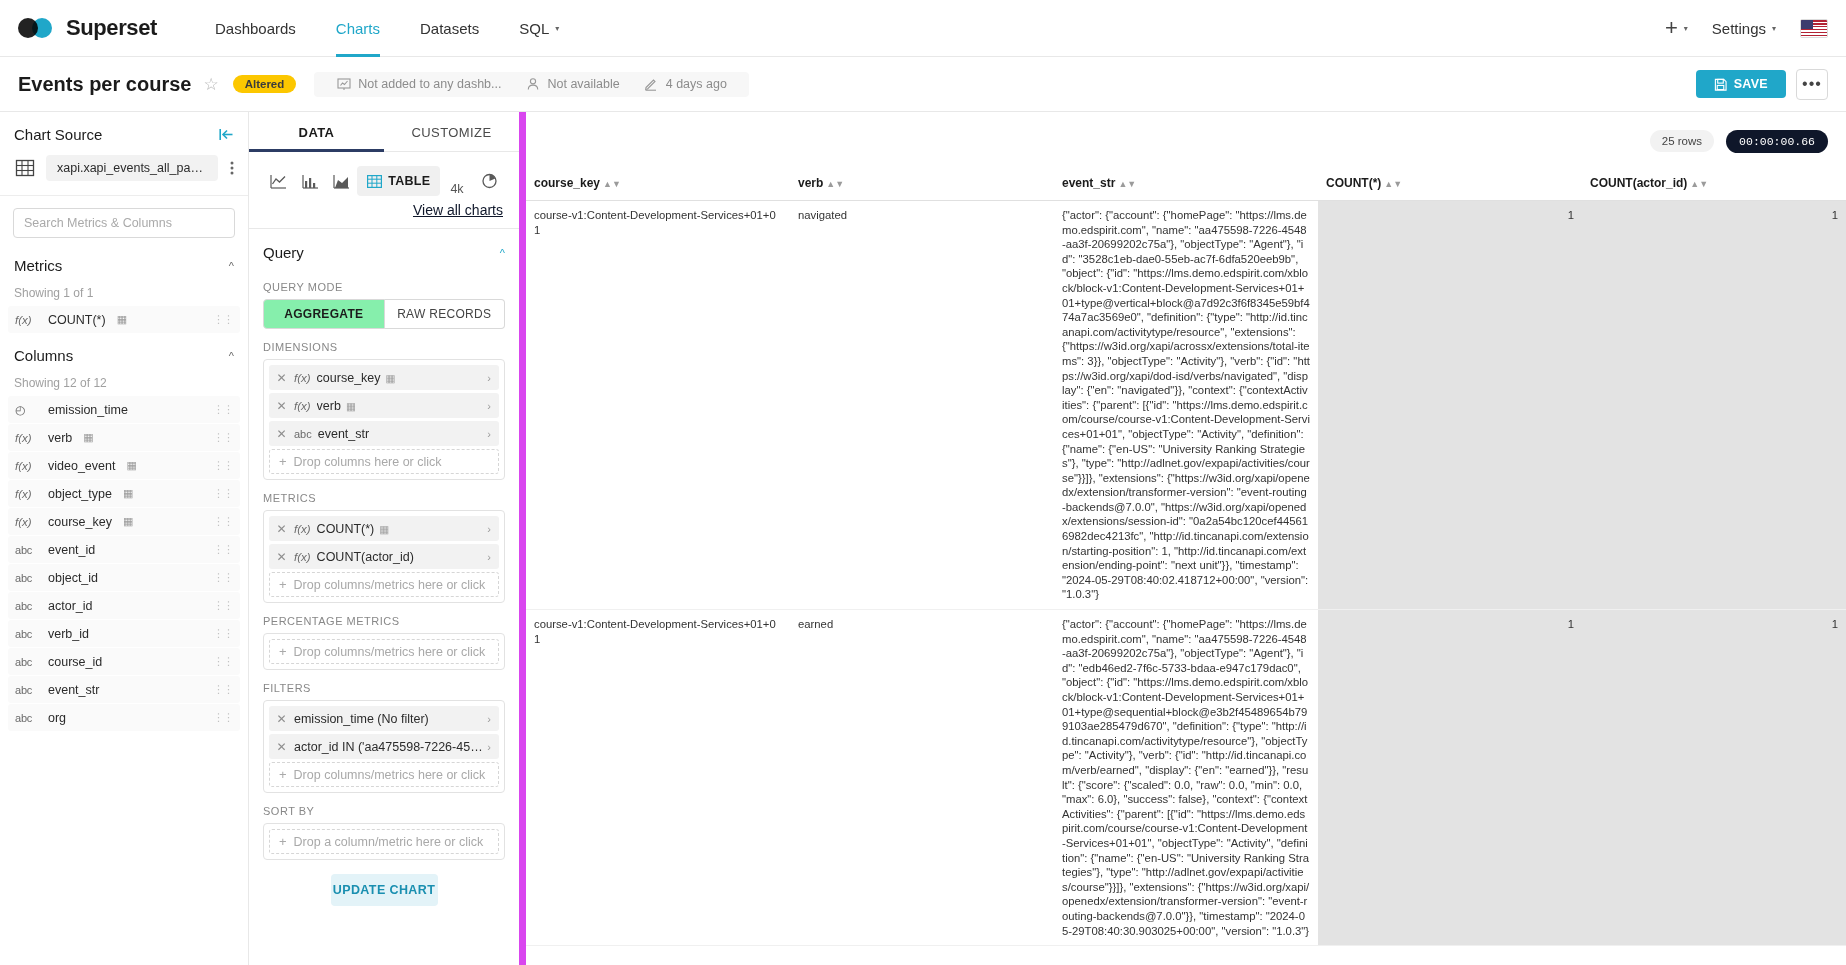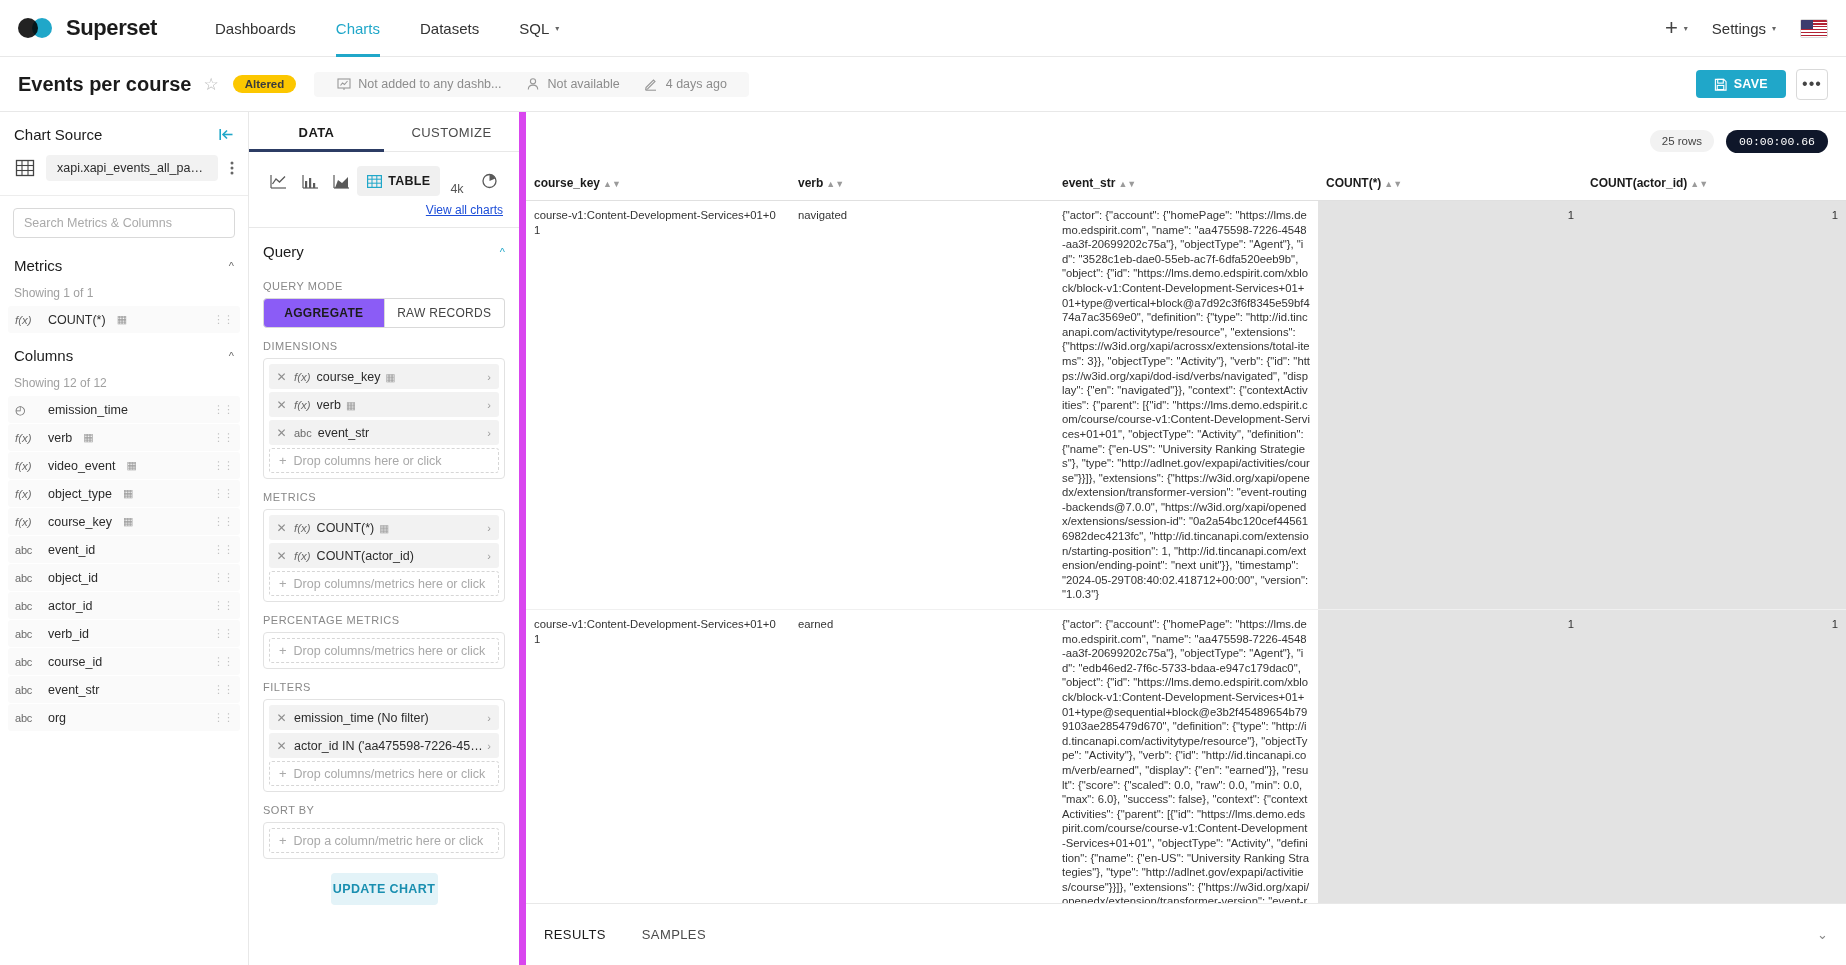--- a/index.html
+++ b/index.html
@@ -138,35 +138,35 @@
   .viz-ico {
     width: 34px; height: 30px; display: flex; align-items: center; justify-content: center;
     color: #5a5a5a; cursor: pointer; border-radius: 4px; font-size:15px;
   }
   .viz-ico.selected {
     background: #f0f0f0; width: auto; padding: 0 10px; gap: 6px; color: #1b1b1b;
     font-size: 12.5px; font-weight: 600; letter-spacing:.3px;
   }
   .viz-4k { font-size: 12.5px; color: #555; padding: 0 10px; cursor:pointer; }
   .viewall { text-align: right; padding: 2px 16px 10px 0; }
-  .viewall a { font-size: 12px; color: #1d4ed8; text-decoration: underline; cursor: pointer; }
+  .viewall a { font-size: 14px; color: #0f172a; text-decoration: underline; cursor: pointer; }
   .mid-divider { border-top: 1px solid #e8e8e8; }
   .mid-scroll { overflow-y: auto; flex: 1; padding-bottom: 0; }
   .query-head { display: flex; align-items: center; padding: 15px 14px 8px 14px; }
   .query-title { font-size: 15px; color: #1b1b1b; }
   .query-chev { margin-left: auto; color: #20a7c9; font-size: 11px; cursor:pointer; }
   .ctl-label { font-size: 11px; color: #888; letter-spacing: .5px; padding: 12px 14px 6px 14px; text-transform: uppercase; }
   .segmented { display: flex; margin: 0 14px; }
   .seg {
     flex: 1; text-align: center; padding: 7px 0; font-size: 12px; letter-spacing:.3px;
     border: 1px solid #d9d9d9; cursor: pointer; background: #fff; color: #444;
   }
   .seg:first-child { border-radius: 4px 0 0 4px; }
   .seg:last-child { border-radius: 0 4px 4px 0; border-left: none; }
-  .seg.active { font-weight: 700; color: #1b1b1b; background: #8b5cf6; }
+  .seg.active { font-weight: 700; color: #1b1b1b; background: #86efac; }
   .dropzone {
     margin: 0 14px; border: 1px solid #e2e2e2; border-radius: 4px; padding: 5px;
     display: flex; flex-direction: column; gap: 3px; background:#fff;
   }
   .chip {
     display: flex; align-items: center; height: 25px; background: #f2f2f2;
     border-radius: 3px; font-size: 12.5px; color: #2b2b2b; overflow:hidden;
   }
   .chip-x { width: 25px; text-align: center; color: #8c8c8c; cursor: pointer; flex-shrink:0; font-size:12px;}
   .chip-type { font-size: 11.5px; color: #6b6b6b; font-style: italic; margin-right: 6px; flex-shrink:0;}
@@ -632,19 +632,14 @@
             <tr>
               <td class="col-course">course-v1:Content-Development-Services+01+01</td>
               <td class="col-verb">earned</td>
               <td>{"actor": {"account": {"homePage": "https://lms.demo.edspirit.com", "name": "aa475598-7226-4548-aa3f-20699202c75a"}, "objectType": "Agent"}, "id": "edb46ed2-7f6c-5733-bdaa-e947c179dac0", "object": {"id": "https://lms.demo.edspirit.com/xblock/block-v1:Content-Development-Services+01+01+type@sequential+block@e3b2f45489654b799103ae285479d670", "definition": {"type": "http://id.tincanapi.com/activitytype/resource"}, "objectType": "Activity"}, "verb": {"id": "http://id.tincanapi.com/verb/earned", "display": {"en": "earned"}}, "result": {"score": {"scaled": 0.0, "raw": 0.0, "min": 0.0, "max": 6.0}, "success": false}, "context": {"contextActivities": {"parent": [{"id": "https://lms.demo.edspirit.com/course/course-v1:Content-Development-Services+01+01", "objectType": "Activity", "definition": {"name": {"en-US": "University Ranking Strategies"}, "type": "http://adlnet.gov/expapi/activities/course"}}]}, "extensions": {"https://w3id.org/xapi/openedx/extension/transformer-version": "event-routing-backends@7.0.0"}}, "timestamp": "2024-05-29T08:40:30.903025+00:00", "version": "1.0.3"}</td>
               <td class="num shaded col-count">1</td>
               <td class="num shaded col-count">1</td>
             </tr>
           </tbody>
       </table>
     </div>
-    <div class="rp-bottom">
-      <span class="rtab active">RESULTS</span>
-      <span class="rtab">SAMPLES</span>
-      <span class="rp-chev">⌄</span>
-    </div>
   </div>
 </div>
 
 </body></html>

